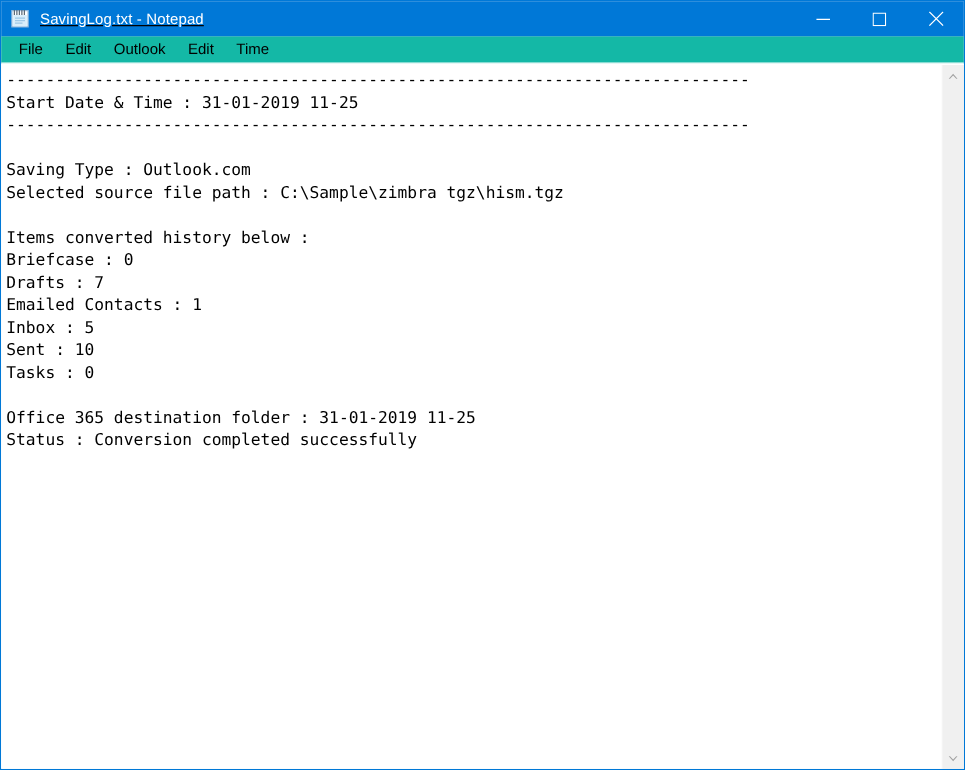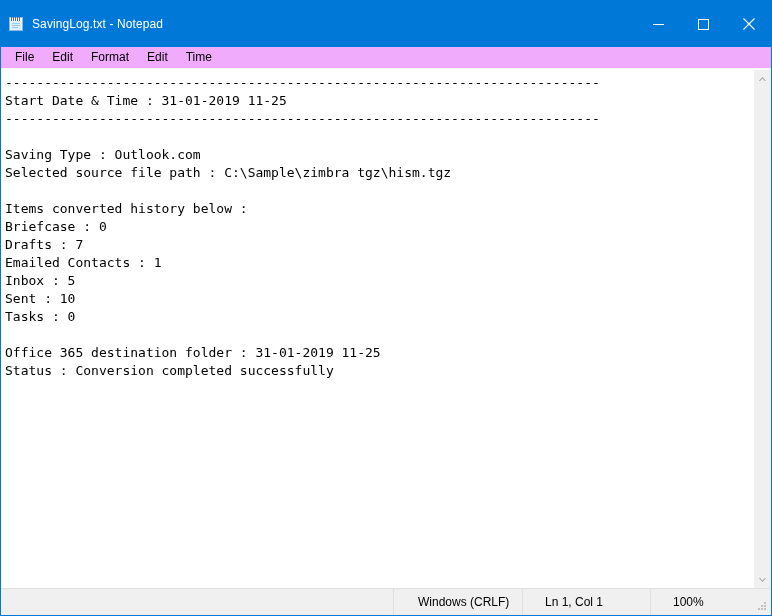--- a/index.html
+++ b/index.html
@@ -21,26 +21,27 @@
     height: 616px;
     box-sizing: border-box;
     border: 1px solid #0078d7;
     background: #f0f0f0;
     display: flex;
     flex-direction: column;
   }
 
   
   .titlebar {
-    height: 46px;
+    height: 28px;
     background: #0078d7;
     display: flex;
     align-items: center;
     flex: 0 0 auto;
     position: relative;
+    text-decoration: underline;
   }
   .title-icon {
     width: 16px;
     height: 16px;
     margin-left: 7px;
     margin-right: 8px;
     position: relative;
     flex: 0 0 auto;
   }
   .title-text {
@@ -64,21 +65,21 @@
     justify-content: center;
     background: transparent;
     border: 0;
     padding: 0;
   }
   .win-btn svg { display: block; }
 
   
   .menubar {
     height: 21px;
-    background: #f0abfc;
+    background: #14b8a6;
     display: flex;
     align-items: center;
     flex: 0 0 auto;
     padding-left: 5px;
     border-bottom: 1px solid #ffffff;
   }
   .menu-item {
     font-size: 12px;
     color: #000000;
     padding: 2px 9px 3px 9px;
@@ -211,21 +212,21 @@
         <svg width="12" height="12" viewBox="0 0 12 12">
           <path d="M0.5 0.5 L11.5 11.5 M11.5 0.5 L0.5 11.5" stroke="#ffffff" stroke-width="1.1" fill="none"></path>
         </svg>
       </button>
     </div>
   </div>
 
   <div class="menubar">
     <div class="menu-item">File</div>
     <div class="menu-item">Edit</div>
-    <div class="menu-item">Format</div>
+    <div class="menu-item">Outlook</div>
     <div class="menu-item">Edit</div>
     <div class="menu-item">Time</div>
   </div>
 
   <div class="body-area">
     <div class="text-area">
       <pre class="text-content" id="doc-text">----------------------------------------------------------------------------
 Start Date &amp; Time : 31-01-2019 11-25
 ----------------------------------------------------------------------------
 
@@ -252,32 +253,14 @@
       </div>
       <div class="sb-track"></div>
       <div class="sb-arrow">
         <svg width="9" height="6" viewBox="0 0 9 6">
           <path d="M4.5 5 L1 1 L2 1 L4.5 3.6 L7 1 L8 1 Z" fill="#a0a0a0"></path>
         </svg>
       </div>
     </div>
   </div>
 
-  <div class="statusbar">
-    <div class="sb-spacer"></div>
-    <div class="status-cell cell-encoding">Windows (CRLF)</div>
-    <div class="status-cell cell-position">Ln 1, Col 1</div>
-    <div class="status-cell cell-zoom">100%</div>
-    <div class="grip">
-      <svg width="14" height="14" viewBox="0 0 14 14">
-        <g fill="#c0c0c0">
-          <rect x="9" y="3" width="2" height="2"></rect>
-          <rect x="6" y="6" width="2" height="2"></rect>
-          <rect x="9" y="6" width="2" height="2"></rect>
-          <rect x="3" y="9" width="2" height="2"></rect>
-          <rect x="6" y="9" width="2" height="2"></rect>
-          <rect x="9" y="9" width="2" height="2"></rect>
-        </g>
-      </svg>
-    </div>
-  </div>
 
 </div>
 
 </body></html>

